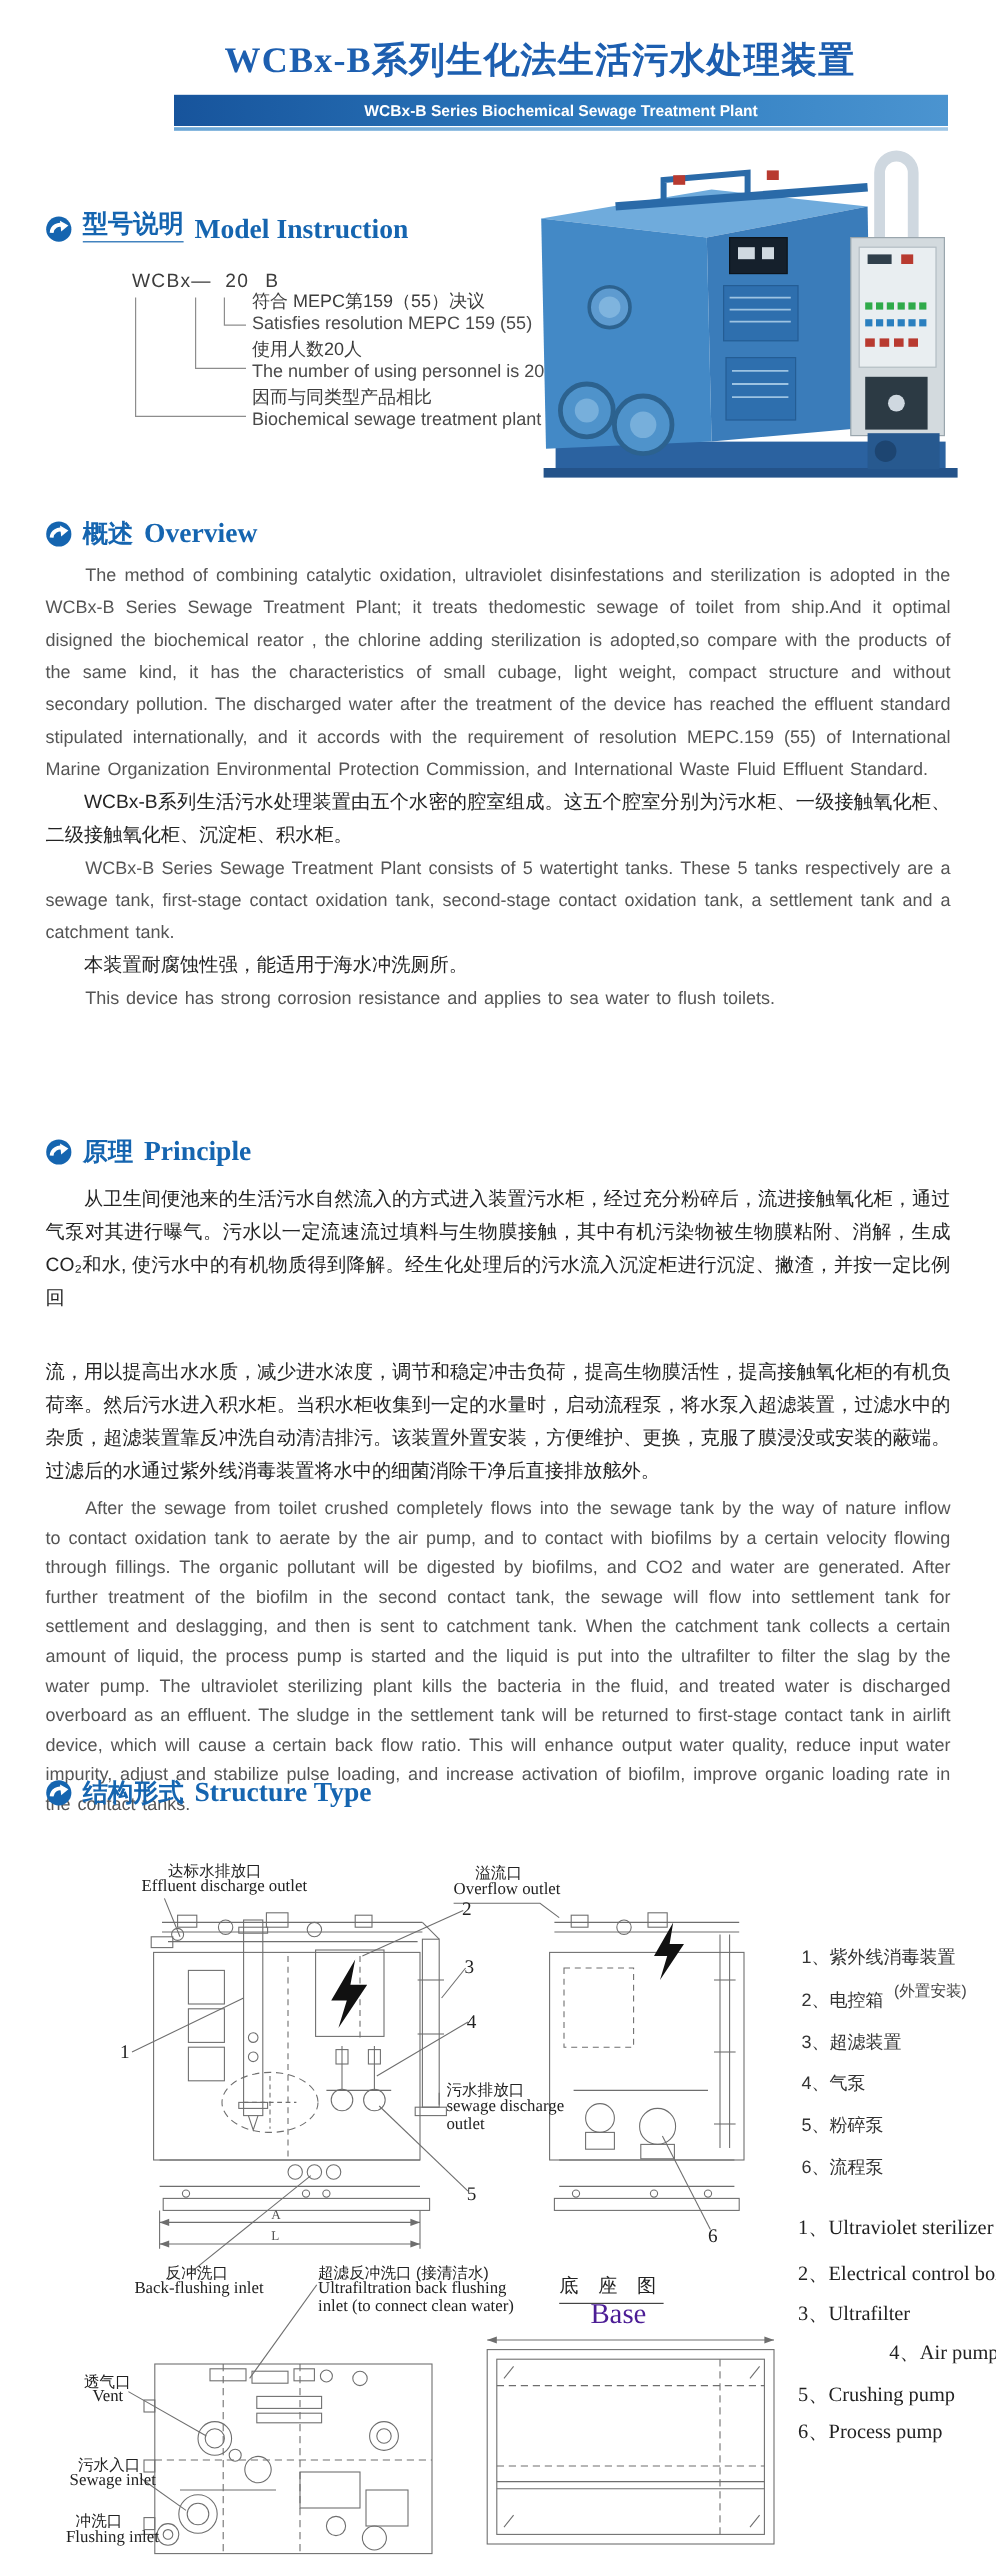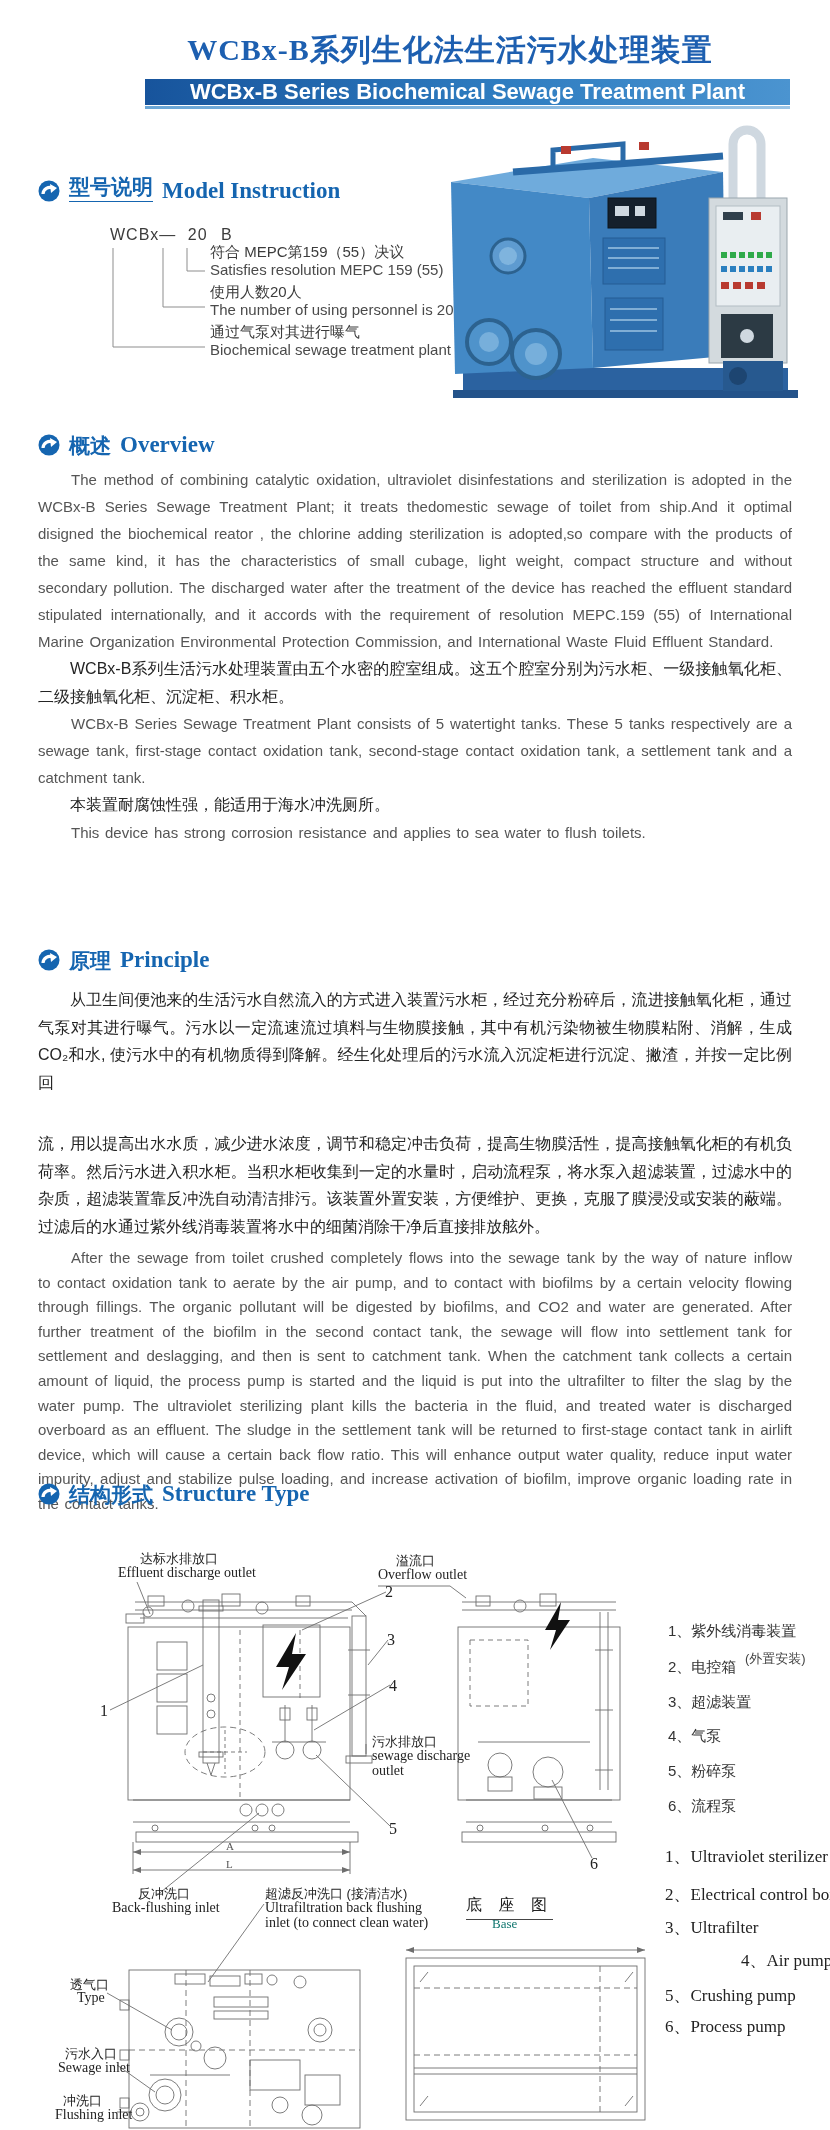--- a/index.html
+++ b/index.html
@@ -7,21 +7,21 @@
         font-family:"Liberation Sans","DejaVu Sans",sans-serif;color:#333;}
   .abs{position:absolute;}
 
   
   .title{left:120px;top:30px;width:660px;text-align:center;
          font-family:"Liberation Serif","DejaVu Serif",serif;font-weight:bold;
          font-size:30px;color:#1d5fb0;letter-spacing:1px;}
   .banner{left:145px;top:79px;width:645px;height:26px;
           background:linear-gradient(90deg,#17549c 0%,#2e7cc0 55%,#4b94d0 100%);
           display:flex;align-items:center;justify-content:center;}
-  .banner span{color:#ffffff;font-weight:bold;font-size:22px;letter-spacing:0px;}
+  .banner span{color:#ffffff;font-weight:bold;font-size:13px;letter-spacing:0px;}
   .banner-strip{left:145px;top:106px;width:645px;height:3px;
           background:linear-gradient(90deg,#6aa6d6,#9cc5e6);}
 
   
   .sec-head{display:flex;align-items:flex-end;gap:9px;}
   .sec-head .zh{font-size:21px;font-weight:bold;color:#1565b0;line-height:1;}
   .sec-head .zh.u{border-bottom:1.5px solid #1565b0;padding-bottom:4px;}
   .sec-head .en{font-family:"Liberation Serif","DejaVu Serif",serif;font-weight:bold;
                 font-size:23px;color:#1565b0;line-height:1;}
   .sec-icon{width:22px;height:22px;flex:0 0 22px;}
@@ -40,21 +40,21 @@
            text-indent:2.2em;margin:0;word-spacing:1.5px;}
   .principle .para-zh{line-height:27.5px;}
   .principle .para-en{line-height:24.6px;margin-top:6px;}
 
   
   .d-zh{font-size:13px;color:#222;white-space:nowrap;}
   .d-en{font-family:"Liberation Serif","DejaVu Serif",serif;font-size:14px;color:#222;white-space:nowrap;}
   .callout{font-family:"Liberation Serif","DejaVu Serif",serif;font-size:16px;color:#222;}
   .dim{font-family:"Liberation Serif","DejaVu Serif",serif;font-size:11px;color:#555;}
   .base-zh{font-size:16px;color:#222;letter-spacing:6px;border-bottom:1px solid #444;padding-bottom:3px;}
-  .base-en{font-family:"Liberation Serif","DejaVu Serif",serif;font-size:13px;color:#0f766e;}
+  .base-en{font-family:"Liberation Serif","DejaVu Serif",serif;font-size:24px;color:#4c1d95;}
 
   
   .leg-zh{font-size:15px;color:#333;white-space:nowrap;}
   .leg-note{font-size:13px;color:#444;white-space:nowrap;}
   .leg-en{font-family:"Liberation Serif","DejaVu Serif",serif;font-size:17px;color:#222;white-space:nowrap;}
 
   svg{display:block;}
 </style>
 </head>
 <body>
@@ -88,21 +88,21 @@
       <path d="M127 23 V46 L145 46"></path>
       <path d="M103 23 V82 L145 82"></path>
       <path d="M53 23 V122 L145 122"></path>
     </g>
   </svg>
 
   <div class="abs mi-zh" style="left:210px;top:243px;">符合 MEPC第159（55）决议</div>
   <div class="abs mi-en" style="left:210px;top:261px;">Satisfies resolution MEPC 159 (55)</div>
   <div class="abs mi-zh" style="left:210px;top:283px;">使用人数20人</div>
   <div class="abs mi-en" style="left:210px;top:301px;">The number of using personnel is 20</div>
-  <div class="abs mi-zh" style="left:210px;top:323px;">通过气泵对其进行曝气</div>
+  <div class="abs mi-zh" style="left:210px;top:323px;">因而与同类型产品相比</div>
   <div class="abs mi-en" style="left:210px;top:341px;">Biochemical sewage treatment plant</div>
 
   <svg class="abs" style="left:393px;top:106px;" width="437" height="305" viewBox="0 0 437 305">
 
     <rect x="70" y="262" width="325" height="26" fill="#2b62a0"></rect>
     <rect x="60" y="284" width="345" height="8" fill="#24538a"></rect>
 
     <polygon points="58,76 200,52 330,66 196,92" fill="#6fabdc"></polygon>
 
     <polygon points="58,76 196,92 200,262 62,268" fill="#4389c6"></polygon>
@@ -399,21 +399,21 @@
   <div class="abs d-en" style="left:112px;top:1900px;">Back-flushing inlet</div>
 
   <div class="abs d-zh" style="left:265px;top:1885px;">超滤反冲洗口 (接清洁水)</div>
   <div class="abs d-en" style="left:265px;top:1900px;">Ultrafiltration back flushing</div>
   <div class="abs d-en" style="left:265px;top:1915px;">inlet (to connect clean water)</div>
 
   <div class="abs base-zh" style="left:466px;top:1895px;">底 座 图</div>
   <div class="abs base-en" style="left:492px;top:1916px;">Base</div>
 
   <div class="abs d-zh" style="left:70px;top:1976px;">透气口</div>
-  <div class="abs d-en" style="left:77px;top:1990px;">Type</div>
+  <div class="abs d-en" style="left:77px;top:1990px;">Vent</div>
 
   <div class="abs d-zh" style="left:65px;top:2045px;">污水入口</div>
   <div class="abs d-en" style="left:58px;top:2060px;">Sewage inlet</div>
 
   <div class="abs d-zh" style="left:63px;top:2092px;">冲洗口</div>
   <div class="abs d-en" style="left:55px;top:2107px;">Flushing inlet</div>
 
   <div class="abs leg-zh" style="left:668px;top:1622px;">
     <span>1、</span><span>紫外线消毒装置</span>
   </div>

